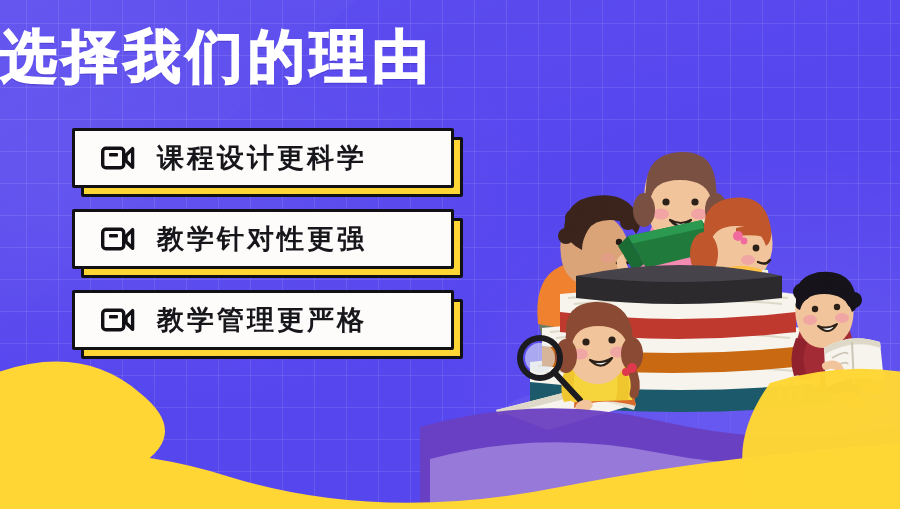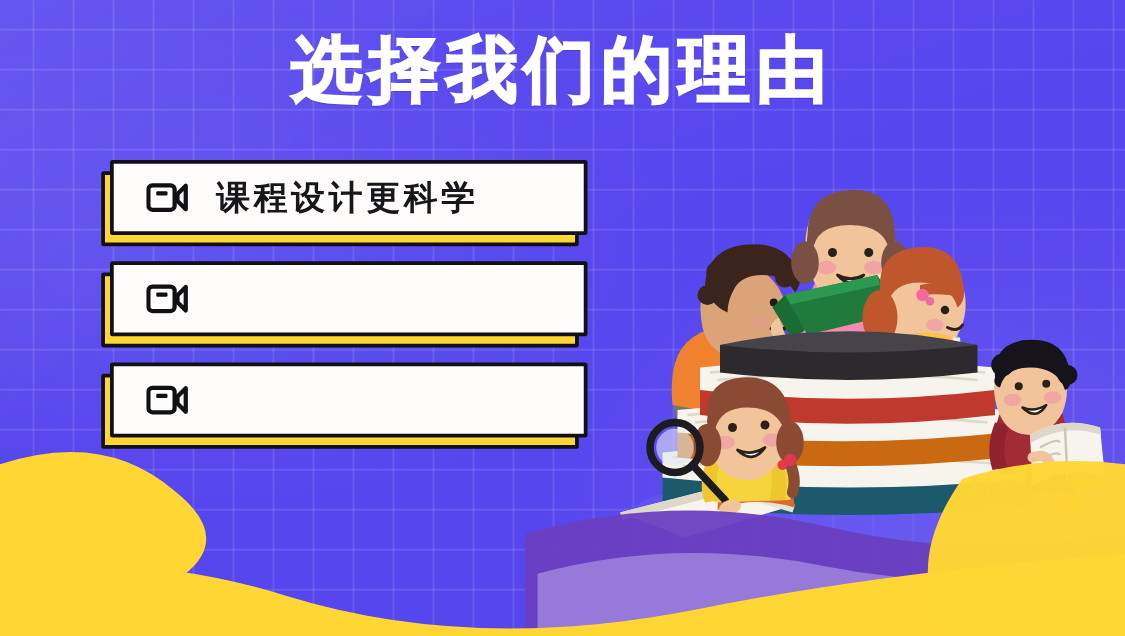--- a/index.html
+++ b/index.html
@@ -48,21 +48,21 @@
   }
 
   
   .waves { position: absolute; left: 0; bottom: 0; width: 900px; height: 200px; }
 
   
   .title {
     position: absolute;
     left: 0; top: 18px;
     width: 900px;
-    text-align: center;
+    text-align: left;
     color: #ffffff;
     font-size: 57px;
     line-height: 76px;
     font-weight: 700;
     letter-spacing: 5px;
     text-shadow: 0 2px 0 rgba(40,20,140,0.25);
     -webkit-text-stroke: 1.6px #ffffff;
   }
 
   
@@ -82,21 +82,21 @@
     left: 9px; top: 9px;
     width: 382px;
     height: 60px;
     background: #ffd634;
     border: 3px solid #111015;
     box-sizing: border-box;
     border-radius: 2px;
   }
   .feature-card {
     position: absolute;
-    left: 16px; top: 0;
+    left: 0; top: 0;
     width: 382px;
     height: 60px;
     background: #fdfcfa;
     border: 3px solid #111015;
     box-sizing: border-box;
     border-radius: 2px;
     display: flex;
     align-items: center;
     padding-left: 26px;
   }
@@ -313,28 +313,30 @@
 
 
     <div class="feature-row">
       <div class="feature-shadow"></div>
       <div class="feature-card">
         <svg class="cam-icon" viewBox="0 0 34 24">
           <rect x="1.7" y="2.2" width="21" height="19.6" rx="3.2" fill="none" stroke="#111015" stroke-width="3.4"></rect>
           <rect x="8" y="7" width="9" height="3.4" rx="1" fill="#111015"></rect>
           <path d="M25 9.2 L31.6 2.6 L31.6 21.4 L25 14.8 Z" fill="none" stroke="#111015" stroke-width="3.4" stroke-linejoin="round"></path>
         </svg>
+        <span class="feature-label">教学针对性更强</span>
       </div>
     </div>
 
     <div class="feature-row">
       <div class="feature-shadow"></div>
       <div class="feature-card">
         <svg class="cam-icon" viewBox="0 0 34 24">
           <rect x="1.7" y="2.2" width="21" height="19.6" rx="3.2" fill="none" stroke="#111015" stroke-width="3.4"></rect>
           <rect x="8" y="7" width="9" height="3.4" rx="1" fill="#111015"></rect>
           <path d="M25 9.2 L31.6 2.6 L31.6 21.4 L25 14.8 Z" fill="none" stroke="#111015" stroke-width="3.4" stroke-linejoin="round"></path>
         </svg>
+        <span class="feature-label">教学管理更严格</span>
       </div>
     </div>
 
   </div>
 </div>
 
 </body></html>

